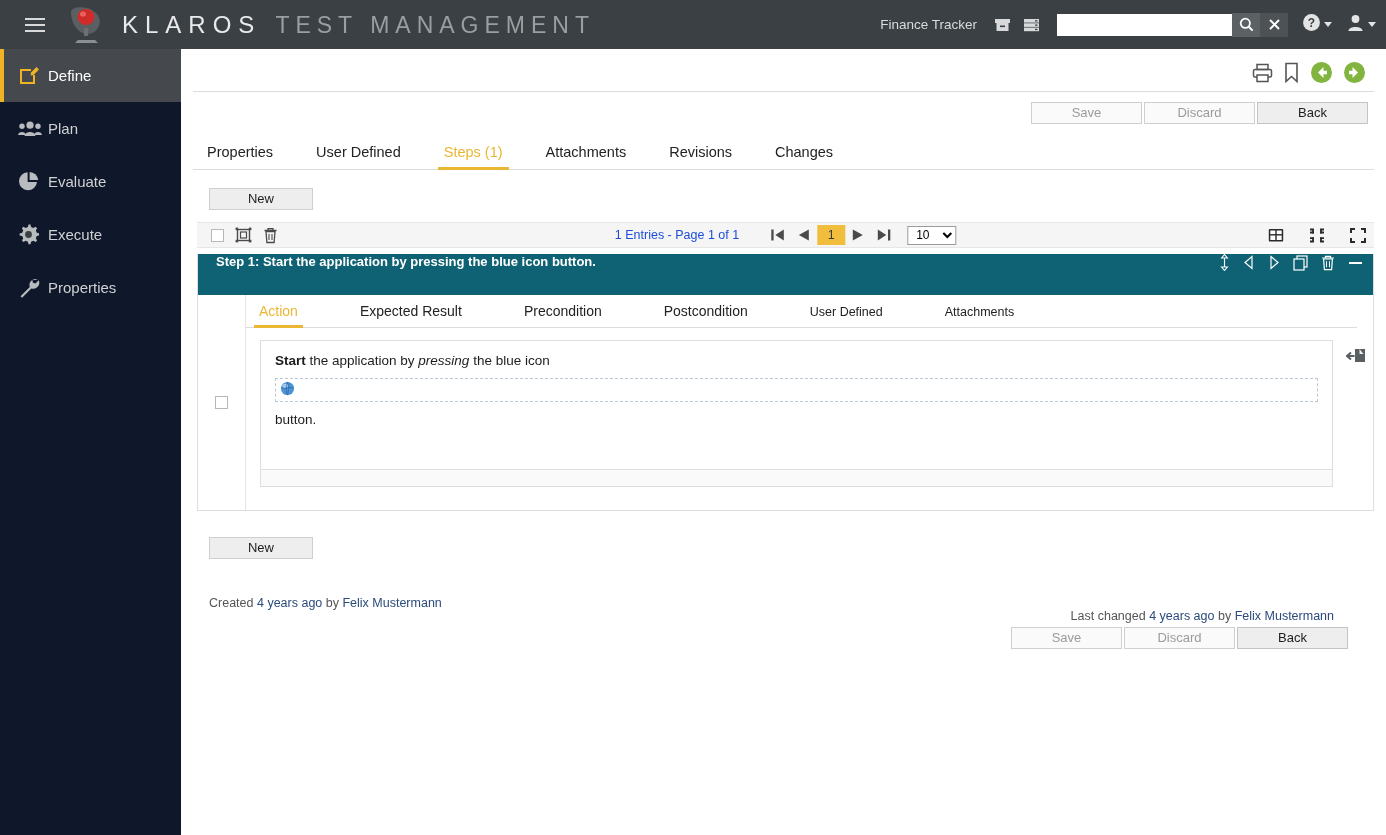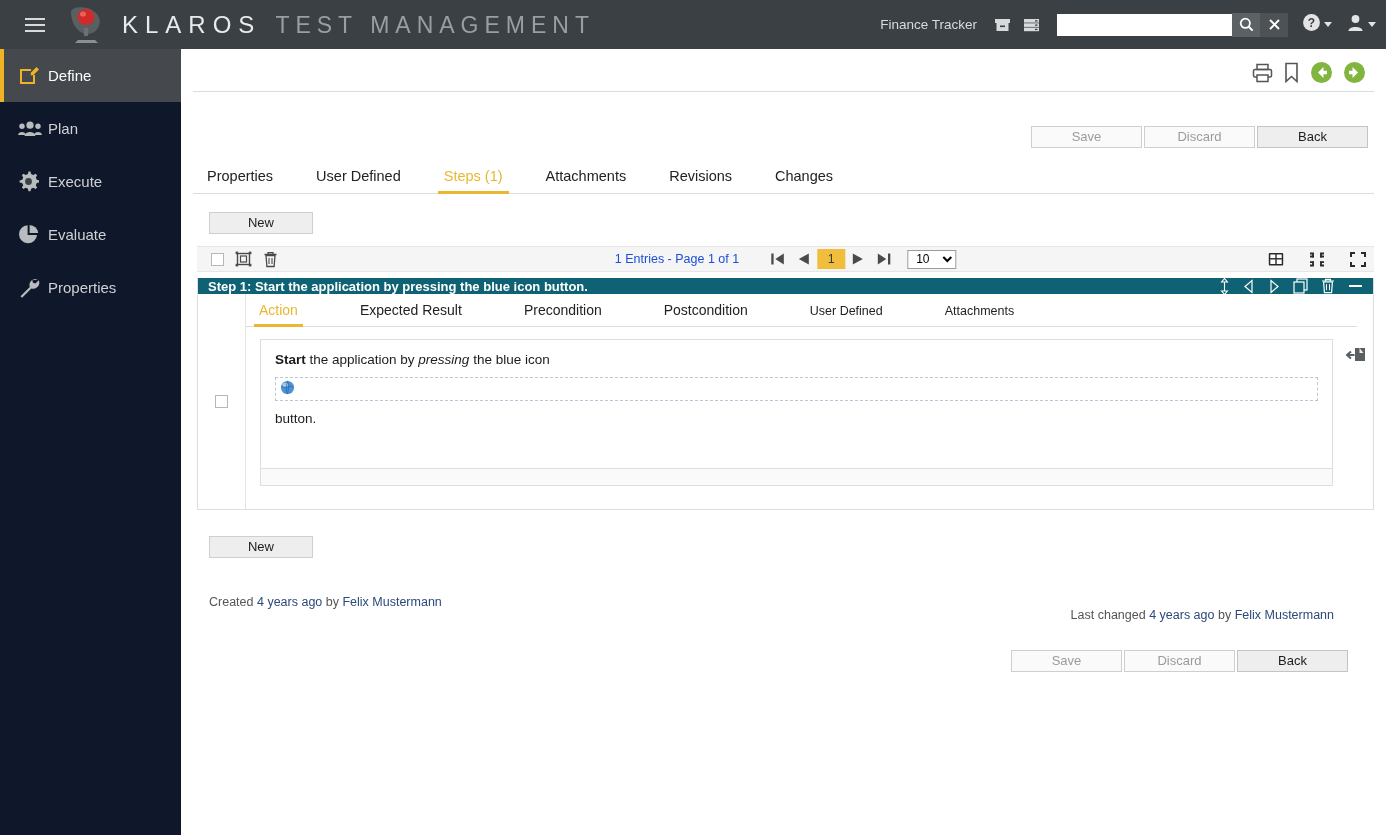--- a/index.html
+++ b/index.html
@@ -53,21 +53,21 @@
   
   .main { position: absolute; left: 181px; top: 49px; width: 1205px; height: 786px; background: #fff; }
   .page-head { position: relative; height: 40px; padding: 14px 16px 0 16px; }
   .page-title { font-size: 16.5px; color: #1b1b1b; font-weight: 400; }
   .head-icons { position: absolute; right: 20px; top: 12px; display: flex; align-items: center; gap: 10px; }
   .head-icon { cursor: pointer; display: flex; align-items: center; }
   .hr { position: absolute; left: 12px; right: 12px; top: 42px; height: 1px; background: #dcdcdc; }
 
   .btn-row { display: flex; justify-content: flex-end; gap: 2px; padding: 13px 18px 0 0; }
   .btn { width: 111px; height: 22px; font-size: 13px; border: 1px solid #cfcfcf;
-    background: #fafafa; color: #9b9b9b; text-align: center; line-height: 20px; cursor: default; margin-top: 24px; }
+    background: #fafafa; color: #9b9b9b; text-align: center; line-height: 20px; cursor: default; }
   .btn.enabled { background: #eeeeee; color: #1d1d1d; cursor: pointer; border-color: #c4c4c4; }
 
   .tabs { display: flex; align-items: flex-end; gap: 15px; margin: 14px 0 0 12px;
     border-bottom: 1px solid #dcdcdc; width: 1181px; }
   .tab { font-size: 14.5px; color: #222; padding: 6px 14px 9px 14px; cursor: pointer; position: relative; }
   .tab.active { color: #eab733; }
   .tab.active::after { content: ""; position: absolute; left: 8px; right: 8px; bottom: -1px; height: 3px; background: #eab733; }
 
   .content { padding: 18px 20px 0 12px; }
 
@@ -82,21 +82,21 @@
   .pager { position: absolute; left: 50%; transform: translateX(-50%); display: flex; align-items: center; gap: 0; }
   .pager-info { font-size: 12.5px; color: #1d4ed8; margin-right: 26px; white-space: nowrap; }
   .pg-btn { width: 26px; height: 24px; display: flex; align-items: center; justify-content: center; cursor: pointer; }
   .pg-num { width: 28px; height: 20px; background: #f0bd3c; color: #3a3a3a; font-size: 12.5px;
      display: flex; align-items: center; justify-content: center; cursor: pointer; }
   .pg-select { margin-left: 10px; height: 19px; font-size: 12px; border: 1px solid #9b9b9b;
      background: #fff; padding: 0 2px 0 4px; font-family: "Liberation Sans", sans-serif; }
   .tb-right { position: absolute; right: 8px; display: flex; align-items: center; gap: 14px; }
 
   .step-panel { margin-left: 4px; margin-top: 6px; width: 1177px; border: 1px solid #dedede; border-top: none; }
-  .step-header { background: #0f6273; height: 16px; display: flex; align-items: center; position: relative; }
+  .step-header { background: #0f6273; height: 41px; display: flex; align-items: flex-start; position: relative; padding-left: 8px; }
   .step-header-title { color: #ffffff; font-size: 13px; font-weight: bold; margin-left: 10px; }
   .step-header-icons { position: absolute; right: 10px; display: flex; align-items: center; gap: 13px; }
   .sh-icon { cursor: pointer; display: flex; align-items: center; }
 
   .step-body { display: flex; position: relative; background: #fff; min-height: 215px; }
   .step-check-col { width: 48px; display: flex; align-items: center; justify-content: center;
      border-right: 1px solid #e4e4e4; }
   .step-checkbox { width: 13px; height: 13px; border: 1px solid #b7b7b7; background: #fff; cursor: pointer; }
   .step-main { flex: 1; padding: 0; }
 
@@ -227,37 +227,37 @@
           <circle cx="20" cy="6.2" r="2.7" fill="#b9bcbe"></circle>
           <path d="M16 15 C16.4 11, 23.6 11, 24 15 Z" fill="#b9bcbe"></path>
         </svg>
       </span>
       <span>Plan</span>
     </div>
 
     <div class="side-item">
       <span class="side-icon">
         <svg width="21" height="21" viewBox="0 0 21 21">
+          <path d="M9.6 1.3 A9 9 0 1 0 19 11 L9.6 11 Z" fill="#b9bcbe"></path>
+          <path d="M11.6 0.9 A9.3 9.3 0 0 1 20.2 8.9 L11.6 8.9 Z" fill="#b9bcbe"></path>
+        </svg>
+      </span>
+      <span>Evaluate</span>
+    </div>
+
+    <div class="side-item">
+      <span class="side-icon">
+        <svg width="21" height="21" viewBox="0 0 21 21">
           <path d="M10.5 0.5 l2 0 l0.6 2.6 l2.2 1 l2.3-1.3 l1.5 1.5 l-1.3 2.3 l1 2.2 l2.6 0.6 l0 2 l-2.6 0.6
                    l-1 2.2 l1.3 2.3 l-1.5 1.5 l-2.3-1.3 l-2.2 1 l-0.6 2.6 l-2 0 l-0.6-2.6 l-2.2-1 l-2.3 1.3
                    l-1.5-1.5 l1.3-2.3 l-1-2.2 l-2.6-0.6 l0-2 l2.6-0.6 l1-2.2 l-1.3-2.3 l1.5-1.5 l2.3 1.3 l2.2-1 Z" fill="#b9bcbe"></path>
           <circle cx="10.5" cy="10.5" r="3.4" fill="#3b4044"></circle>
         </svg>
       </span>
       <span>Execute</span>
-    </div>
-
-    <div class="side-item">
-      <span class="side-icon">
-        <svg width="21" height="21" viewBox="0 0 21 21">
-          <path d="M9.6 1.3 A9 9 0 1 0 19 11 L9.6 11 Z" fill="#b9bcbe"></path>
-          <path d="M11.6 0.9 A9.3 9.3 0 0 1 20.2 8.9 L11.6 8.9 Z" fill="#b9bcbe"></path>
-        </svg>
-      </span>
-      <span>Evaluate</span>
     </div>
 
     <div class="side-item">
       <span class="side-icon">
         <svg width="22" height="21" viewBox="0 0 22 21">
           <path d="M20 2.6 a6 6 0 0 0-8.2 7.4 L2.5 19.2 l1.6 1.6 L13.3 11.4 a6 6 0 0 0 7.4-8.2
                    l-3.2 3.2 l-2.6-0.6 l-0.6-2.6 Z" fill="#b9bcbe"></path>
         </svg>
       </span>
       <span>Properties</span>

